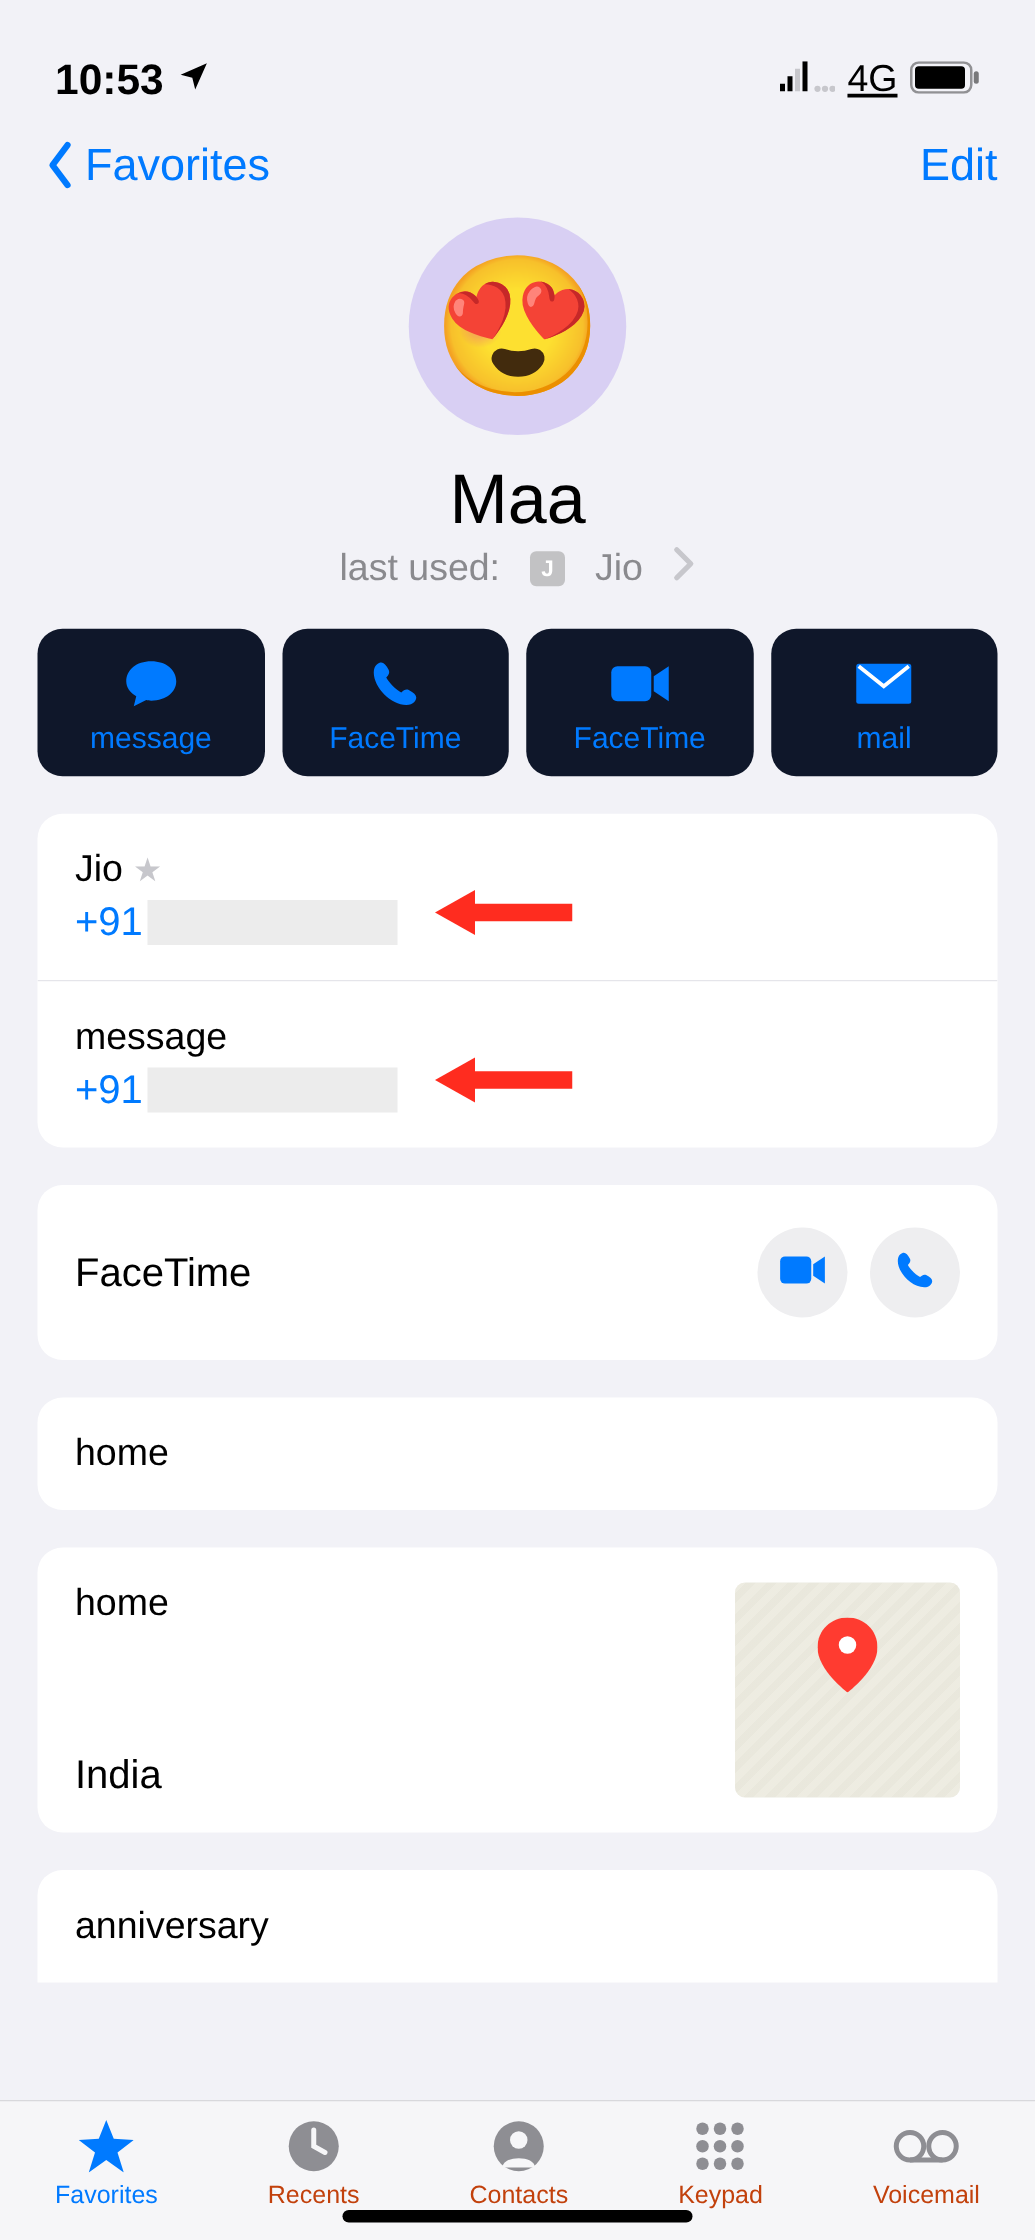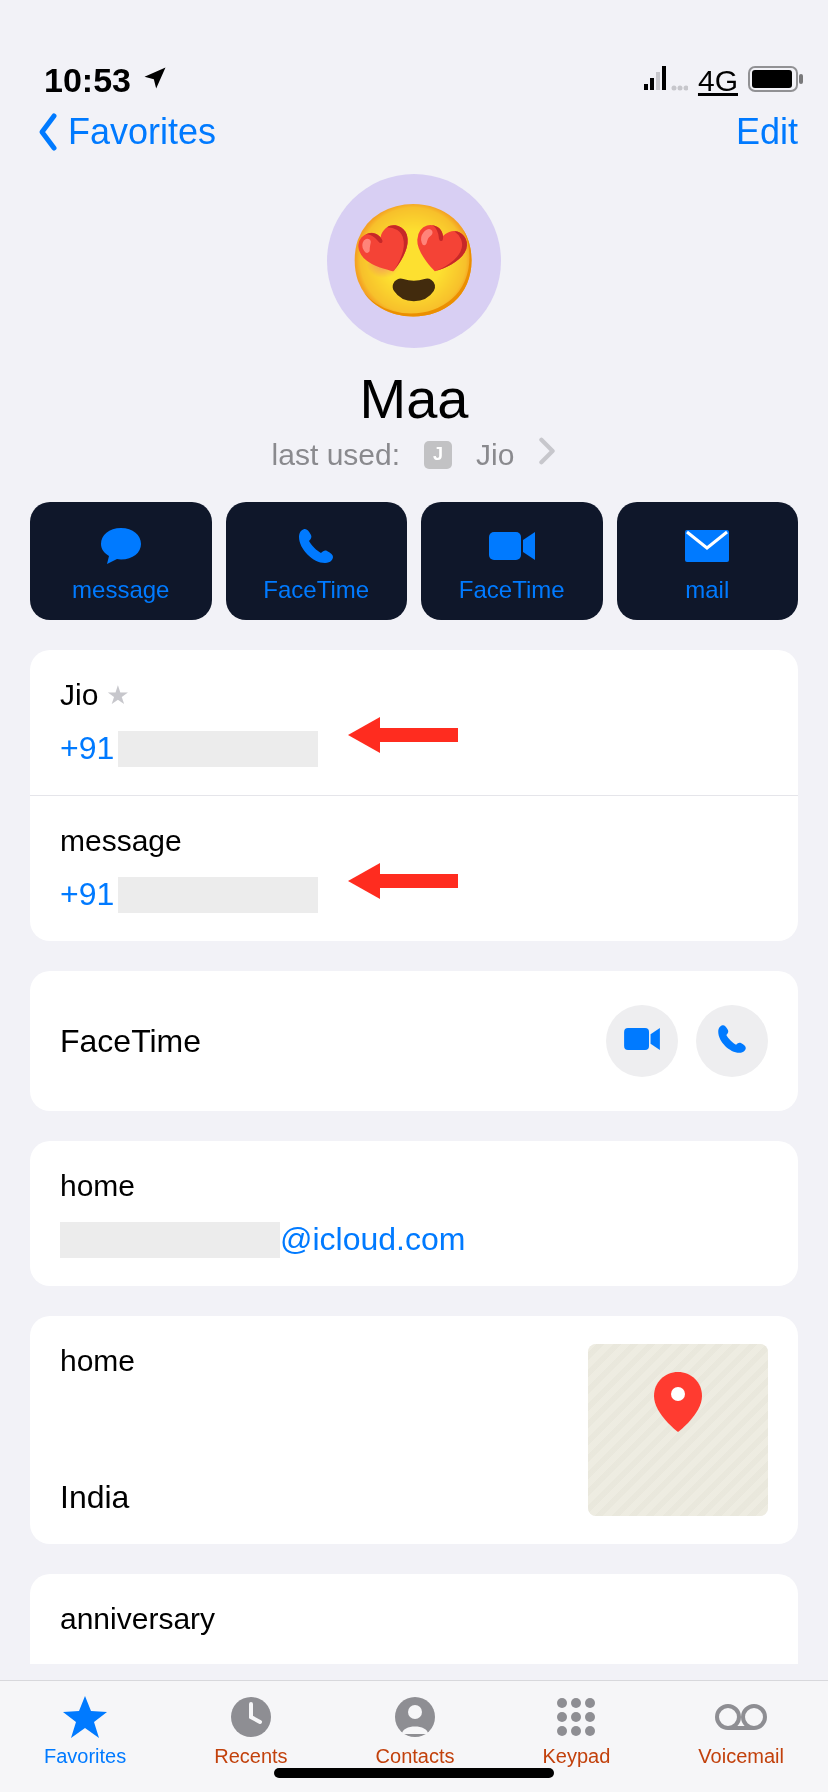--- a/index.html
+++ b/index.html
@@ -1,19 +1,19 @@
 <!DOCTYPE html>
 <html><head>
 <meta charset="utf-8">
 <style>
 * { margin: 0; padding: 0; box-sizing: border-box; font-family: -apple-system, BlinkMacSystemFont, "Helvetica Neue", sans-serif; }
 body { width: 828px; height: 1792px; background: #f2f2f7; overflow: hidden; position: relative; }
 
 
-.status-bar { display: flex; justify-content: space-between; align-items: flex-end; padding: 28px 24px 0 44px; height: 100px; font-size: 34px; font-weight: 600; }
+.status-bar { display: flex; justify-content: space-between; align-items: center; padding: 28px 44px 0 44px; height: 100px; font-size: 34px; font-weight: 600; }
 .status-left { display: flex; align-items: center; gap: 10px; }
 .status-right { display: flex; align-items: center; gap: 10px; text-decoration: underline; }
 
 
 .nav-bar { display: flex; justify-content: space-between; align-items: center; padding: 10px 30px 20px 30px; }
 .nav-back { display: flex; align-items: center; color: #007aff; font-size: 36px; font-weight: 400; }
 .nav-back svg { width: 36px; height: 44px; margin-right: 2px; }
 .nav-edit { color: #007aff; font-size: 36px; }
 
 
@@ -27,21 +27,21 @@
 .actions-row { display: flex; gap: 14px; padding: 0 30px 30px 30px; }
 .action-btn { flex: 1; background: #0f172a; border-radius: 20px; display: flex; flex-direction: column; align-items: center; justify-content: center; padding: 22px 0 16px 0; cursor: pointer; }
 .action-btn .icon { height: 44px; display: flex; align-items: center; justify-content: center; margin-bottom: 8px; }
 .action-btn .label { color: #007aff; font-size: 24px; }
 
 
 .card { background: #fff; border-radius: 20px; margin: 0 30px 30px 30px; overflow: hidden; }
 .row { padding: 28px 30px; position: relative; }
 .row + .row { border-top: 1px solid #e5e5ea; }
 .row-label { font-size: 30px; color: #000; display: flex; align-items: center; gap: 8px; }
-.row-value { font-size: 32px; color: #007aff; margin-top: 18px; display: flex; align-items: flex-end; }
+.row-value { font-size: 32px; color: #007aff; margin-top: 6px; display: flex; align-items: flex-end; }
 .row-value-plain { font-size: 32px; color: #000; }
 .redacted { display: inline-block; width: 200px; height: 36px; background: #ececec; margin-left: 4px; }
 .redacted-email { display: inline-block; width: 220px; height: 36px; background: #ececec; vertical-align: middle; }
 
 
 .arrow-anno { position: absolute; top: 50%; transform: translateY(-8px); right: 340px; }
 
 
 .facetime-row { display: flex; align-items: center; justify-content: space-between; padding: 34px 30px; }
 .ft-buttons { display: flex; gap: 18px; }
@@ -221,24 +221,20 @@
       </div>
     </div>
   </div>
 </div>
 
 <div class="card">
   <div class="row">
     <div class="row-label">
       <span>home</span>
     </div>
-    <div class="row-value">
-      <span class="redacted-email"></span>
-        <span>@icloud.com</span>
-    </div>
   </div>
 </div>
 
 <div class="card">
   <div class="address-row">
     <div class="address-left">
       <div class="address-label">home</div>
       <div class="address-country">India</div>
     </div>
     <div class="map-thumb">

